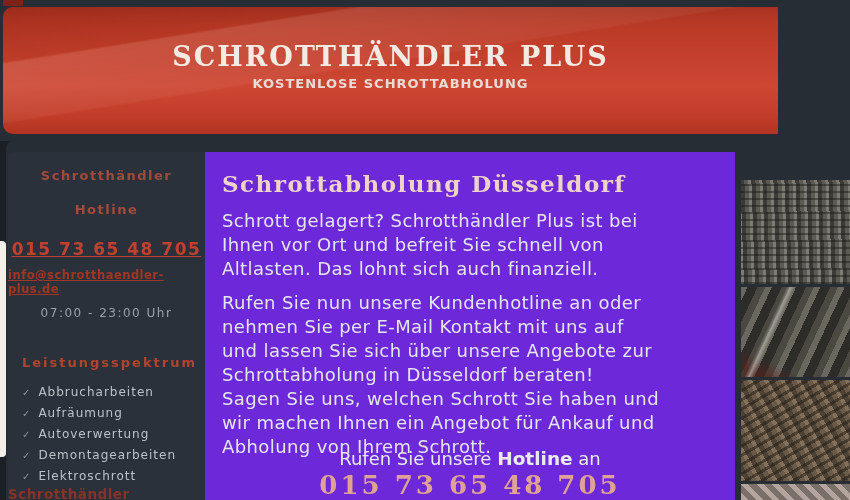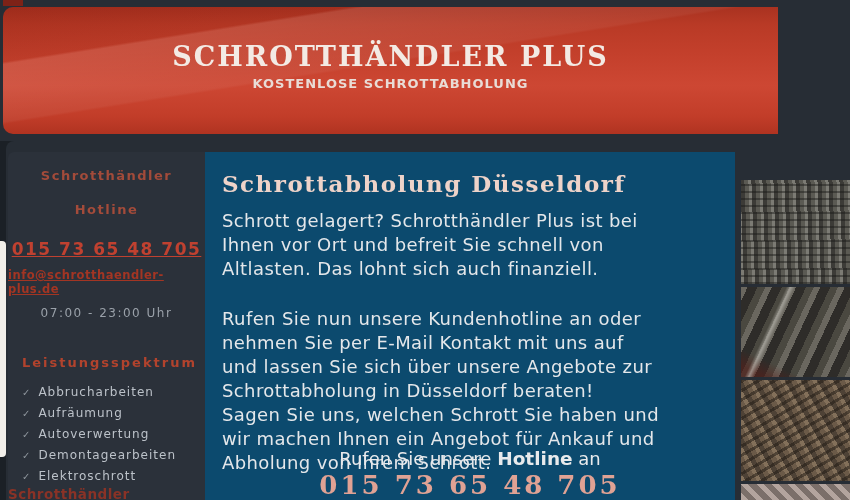--- a/index.html
+++ b/index.html
@@ -19,21 +19,21 @@
             letter-spacing:2px; color:#f3eae4; }
   .banner-sub { position:relative; margin-top:4px; text-align:center;
             font-weight:bold; font-size:13px; letter-spacing:1px; color:#e9dcd6; }
 
   
   .wrapper { position:absolute; top:141px; left:6px; width:844px; height:359px;
              background:#272d35; border-radius:8px 0 0 0; }
   .sidebar { position:absolute; top:152px; left:8px; width:197px; height:348px;
              background:#2b313a; border-radius:6px 0 0 0; }
   .mainpanel { position:absolute; top:152px; left:205px; width:530px; height:348px;
-             background:#0c4a6e; }
+             background:#6d28d9; }
 
   
   .edge-tab { position:absolute; top:241px; left:0; width:6px; height:216px;
               background:#f2efe9; border-radius:0 4px 4px 0; }
 
   
   .side-head { margin-top:16px; text-align:center; font-weight:bold; font-size:13px;
                letter-spacing:1.5px; color:#a34b3a; }
   .side-head2 { margin-top:19px; text-align:center; font-weight:bold; font-size:13px;
                letter-spacing:1.5px; color:#a34b3a; }
@@ -51,21 +51,21 @@
   .svc-list .chk { color:#8d949c; font-size:10px; margin-right:7px; }
   .side-footer { position:absolute; top:334px; left:0; font-weight:bold; font-size:13.5px;
                letter-spacing:0.5px; cursor:pointer;
                background:linear-gradient(180deg,#8a3226 0%,#8a3226 42%,#2f2fb5 58%,#2f2fb5 100%);
                -webkit-background-clip:text; background-clip:text; color:transparent; }
 
   
   .main-heading { margin:18px 0 0 17px; font-family:"DejaVu Serif", serif; font-weight:bold;
                font-size:23px; letter-spacing:1.5px; color:#eed3c9; }
   .para { margin:12px 0 0 17px; font-size:18px; line-height:24px; letter-spacing:0.4px; color:#e4e7ea; }
-  .para.second { margin-top:26px; }
+  .para.second { margin-top:10px; }
   .cta-line { position:absolute; top:296px; left:0; width:100%; text-align:center;
               font-size:18px; color:#e8eaec; }
   .cta-line b { font-size:18.5px; }
   .cta-phone { position:absolute; top:318px; left:0; width:100%; text-align:center;
               font-family:"DejaVu Serif", serif; font-weight:bold; font-size:26px;
               letter-spacing:3px; color:#e0a294; cursor:pointer; }
 
   
   .scrap-img { position:absolute; left:741px; width:109px; }
   .img1 { top:180px; height:104px;

